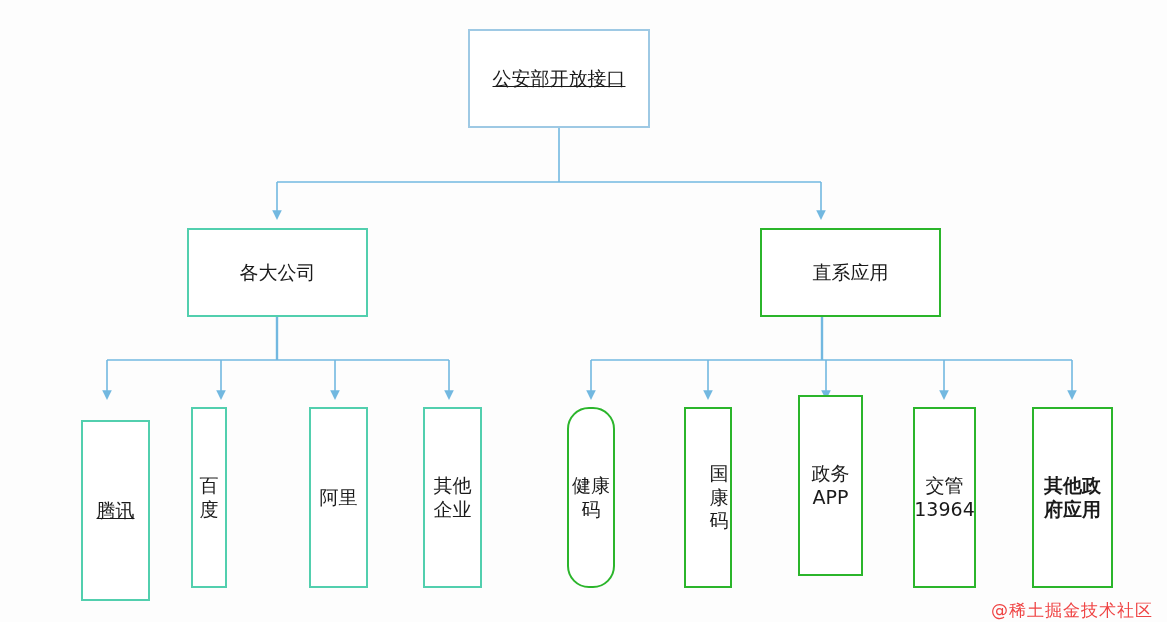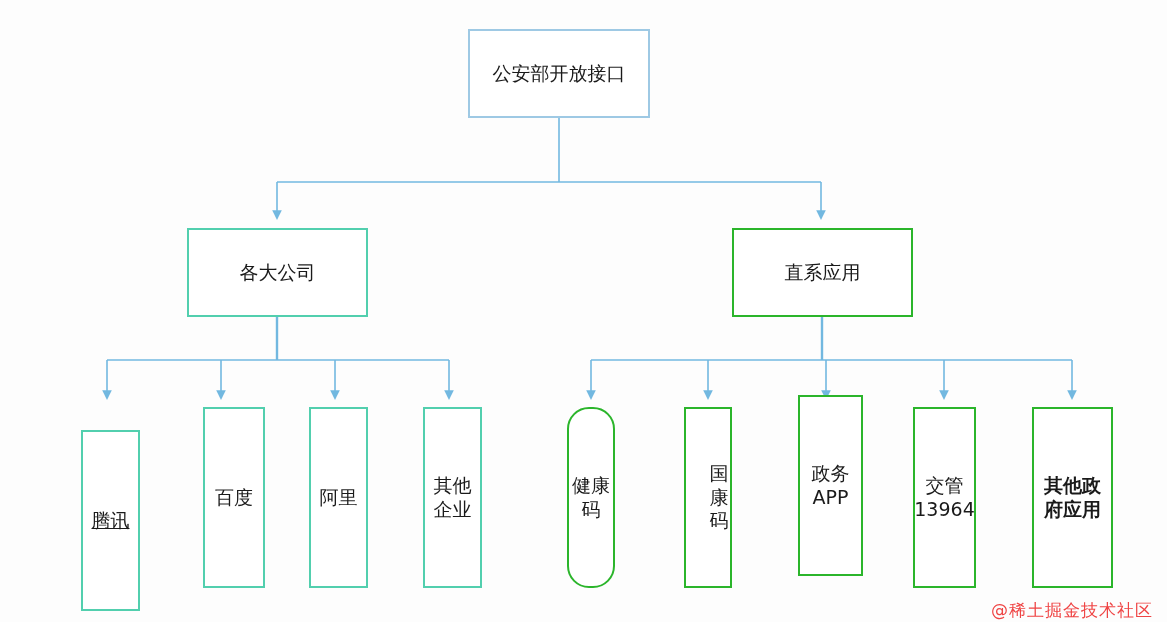--- a/index.html
+++ b/index.html
@@ -94,29 +94,29 @@
       <path d="M 822,317 L 822,360" stroke-width="2.4"></path>
       <path d="M 591,360 L 1072,360" stroke-width="1.6"></path>
       <path d="M 591,360 L 591,398" stroke-width="1.6" marker-end="url(#arrow)"></path>
       <path d="M 708,360 L 708,398" stroke-width="1.6" marker-end="url(#arrow)"></path>
       <path d="M 826,360 L 826,398" stroke-width="1.6" marker-end="url(#arrow)"></path>
       <path d="M 944,360 L 944,398" stroke-width="1.6" marker-end="url(#arrow)"></path>
       <path d="M 1072,360 L 1072,398" stroke-width="1.6" marker-end="url(#arrow)"></path>
     </g>
   </svg>
 
-  <div class="node root" style="left:468px; top:29px; width:182px; height:89px;">公安部开放接口</div>
+  <div class="node root" style="left:468px; top:29px; width:182px; height:99px;text-decoration:underline;">公安部开放接口</div>
 
   <div class="node teal" style="left:187px; top:228px; width:181px; height:89px;">各大公司</div>
 
-  <div class="node green" style="left:732px; top:228px; width:181px; height:89px;">直系应用</div>
+  <div class="node green" style="left:760px; top:228px; width:181px; height:89px;">直系应用</div>
 
-  <div class="node teal leaf" style="left:81px; top:430px; width:59px; height:181px;text-decoration:underline;">腾讯</div>
+  <div class="node teal leaf" style="left:81px; top:420px; width:69px; height:181px;text-decoration:underline;">腾讯</div>
 
-  <div class="node teal leaf" style="left:203px; top:407px; width:62px; height:181px;">百度</div>
+  <div class="node teal leaf" style="left:191px; top:407px; width:36px; height:181px;">百度</div>
 
   <div class="node teal leaf" style="left:309px; top:407px; width:59px; height:181px;">阿里</div>
 
   <div class="node teal leaf" style="left:423px; top:407px; width:59px; height:181px;">其他
 企业</div>
 
   <div class="node green leaf" style="left:567px; top:407px; width:48px; height:181px;border-radius:22px;">健康
 码</div>
 
   <div class="node green leaf" style="left:684px; top:407px; width:48px; height:181px;padding-left:22px;">国康

